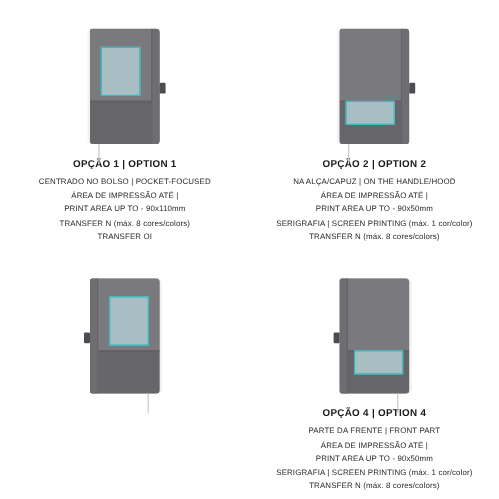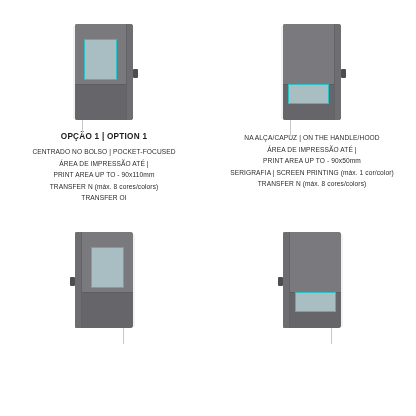--- a/index.html
+++ b/index.html
@@ -208,20 +208,21 @@
               <div class="cover-pocket"></div>
               <div class="spine at-right"></div>
               <div class="print-area pa-band"></div>
             </div>
             <div class="loop at-right"></div>
           </div>
           <div class="ribbon left"></div>
         </div>
       </div>
       <div class="caption">
+        <div class="opt-title">OPÇÃO 2 | OPTION 2</div>
         <div class="spec-line">NA ALÇA/CAPUZ | ON THE HANDLE/HOOD</div>
         <div class="spec-line">ÁREA DE IMPRESSÃO ATÉ |</div>
         <div class="spec-line">PRINT AREA UP TO - 90x50mm</div>
         <div class="spec-line">SERIGRAFIA | SCREEN PRINTING (máx. 1 cor/color)</div>
         <div class="spec-line">TRANSFER N (máx. 8 cores/colors)</div>
       </div>
     </div>
 
     <div class="cell">
       <div class="nb-stage">
@@ -250,16 +251,24 @@
               <div class="cover-top"></div>
               <div class="cover-pocket"></div>
               <div class="spine at-left"></div>
               <div class="print-area pa-band flip"></div>
             </div>
             <div class="loop at-left"></div>
           </div>
           <div class="ribbon right"></div>
         </div>
       </div>
+      <div class="caption">
+        <div class="opt-title">OPÇÃO 4 | OPTION 4</div>
+        <div class="spec-line">PARTE DA FRENTE | FRONT PART</div>
+        <div class="spec-line">ÁREA DE IMPRESSÃO ATÉ |</div>
+        <div class="spec-line">PRINT AREA UP TO - 90x50mm</div>
+        <div class="spec-line">SERIGRAFIA | SCREEN PRINTING (máx. 1 cor/color)</div>
+        <div class="spec-line">TRANSFER N (máx. 8 cores/colors)</div>
+      </div>
     </div>
 
   </div>
 </div>
 
 </body></html>

